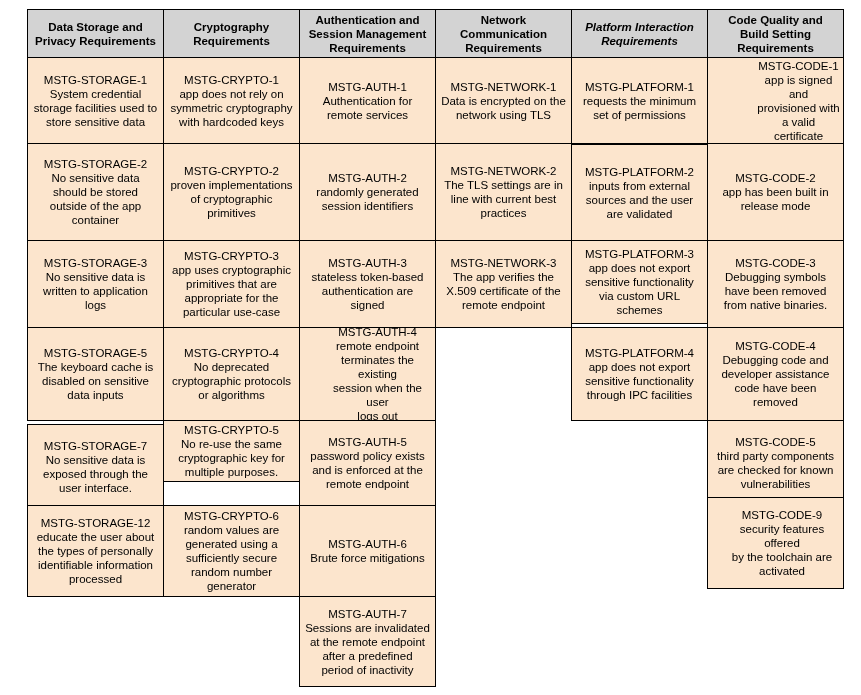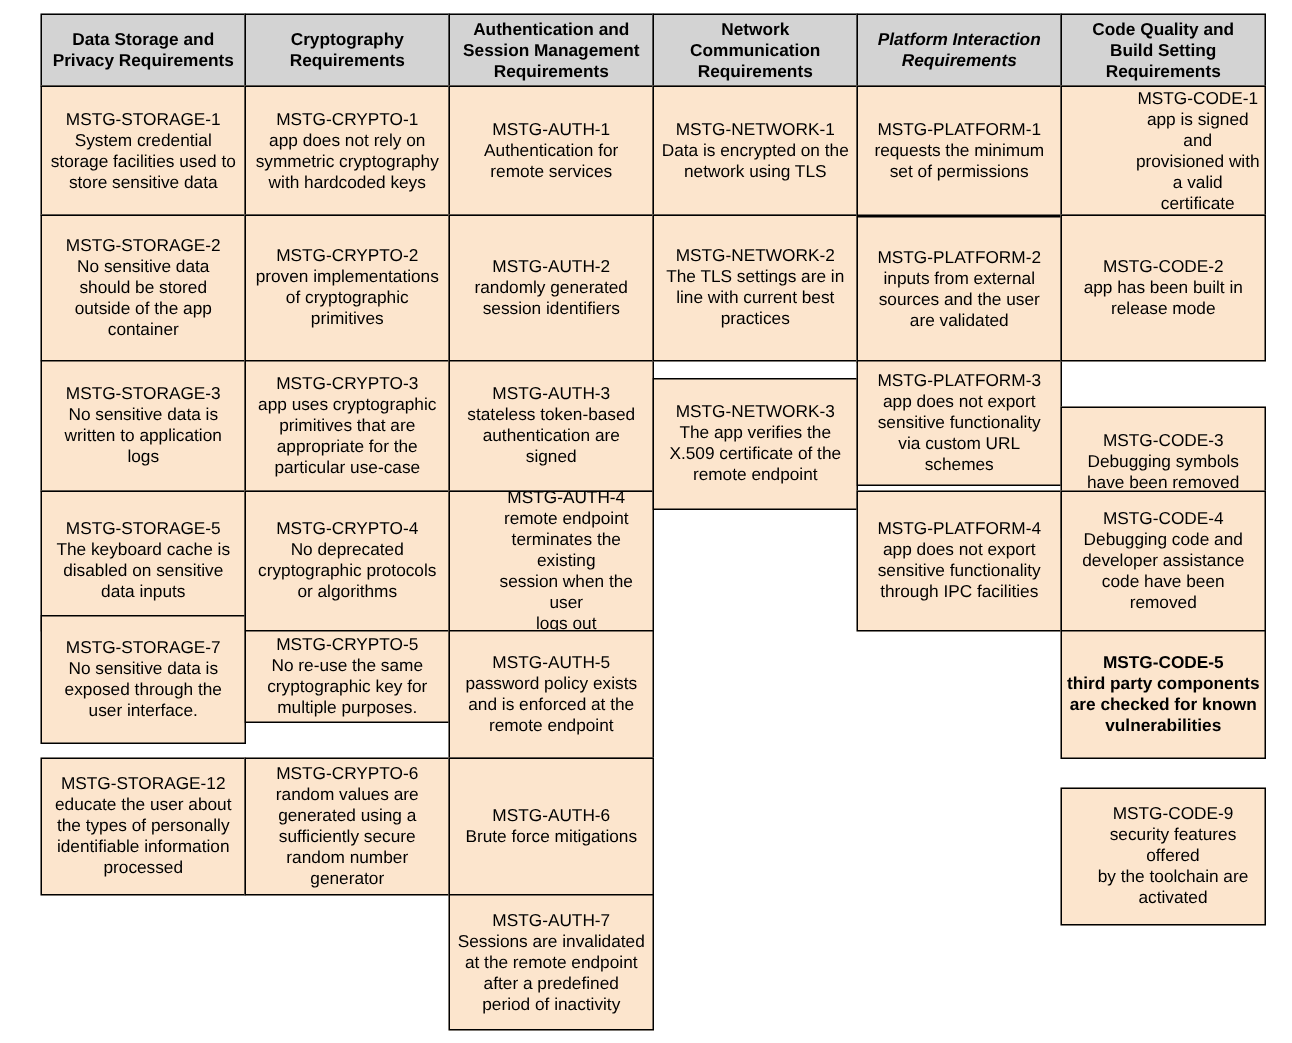--- a/index.html
+++ b/index.html
@@ -46,21 +46,21 @@
         <div class="cdesc">No sensitive data is
 written to application
 logs</div>
       </div>
       <div class="box cell" style="top: 318px; height: 94px;">
         <div class="cid">MSTG-STORAGE-5</div>
         <div class="cdesc">The keyboard cache is
 disabled on sensitive
 data inputs</div>
       </div>
-      <div class="box cell" style="top: 401px; height: 86px;">
+      <div class="box cell" style="top: 415px; height: 86px;">
         <div class="cid">MSTG-STORAGE-7</div>
         <div class="cdesc">No sensitive data is
 exposed through the
 user interface.</div>
       </div>
       <div class="box cell" style="top: 496px; height: 92px;">
         <div class="cid">MSTG-STORAGE-12</div>
         <div class="cdesc">educate the user about
 the types of personally
 identifiable information
@@ -163,21 +163,21 @@
         <div class="cid">MSTG-NETWORK-1</div>
         <div class="cdesc">Data is encrypted on the
 network using TLS</div>
       </div>
       <div class="box cell" style="top: 134px; height: 98px;">
         <div class="cid">MSTG-NETWORK-2</div>
         <div class="cdesc">The TLS settings are in
 line with current best
 practices</div>
       </div>
-      <div class="box cell" style="top: 231px; height: 88px; margin-top: 12px;">
+      <div class="box cell" style="top: 231px; height: 88px;">
         <div class="cid">MSTG-NETWORK-3</div>
         <div class="cdesc">The app verifies the
 X.509 certificate of the
 remote endpoint</div>
       </div>
     </div>
     <div class="column" style="left: 544px;">
       <div class="box header" style="top: 0px; height: 49px; font-style: italic;">Platform Interaction
 Requirements</div>
       <div class="box cell" style="top: 48px; height: 87px;">
@@ -213,39 +213,39 @@
         <div class="cid">MSTG-CODE-1</div>
         <div class="cdesc">app is signed and
 provisioned with a valid
 certificate</div>
       </div>
       <div class="box cell" style="top: 134px; height: 98px;">
         <div class="cid">MSTG-CODE-2</div>
         <div class="cdesc">app has been built in
 release mode</div>
       </div>
-      <div class="box cell" style="top: 231px; height: 88px; margin-top: 31px;">
+      <div class="box cell" style="top: 231px; height: 88px;">
         <div class="cid">MSTG-CODE-3</div>
         <div class="cdesc">Debugging symbols
 have been removed
 from native binaries.</div>
       </div>
       <div class="box cell" style="top: 318px; height: 94px;">
         <div class="cid">MSTG-CODE-4</div>
         <div class="cdesc">Debugging code and
 developer assistance
 code have been
 removed</div>
       </div>
-      <div class="box cell" style="top: 411px; height: 86px; font-weight: bold;">
+      <div class="box cell" style="top: 411px; height: 86px;">
         <div class="cid">MSTG-CODE-5</div>
         <div class="cdesc">third party components
 are checked for known
 vulnerabilities</div>
       </div>
-      <div class="box cell" style="top: 516px; height: 92px; padding-left: 15px;">
+      <div class="box cell" style="top: 488px; height: 92px; padding-left: 15px;">
         <div class="cid">MSTG-CODE-9</div>
         <div class="cdesc">security features offered
 by the toolchain are
 activated</div>
       </div>
     </div>
   </div>
 
 </body></html>

